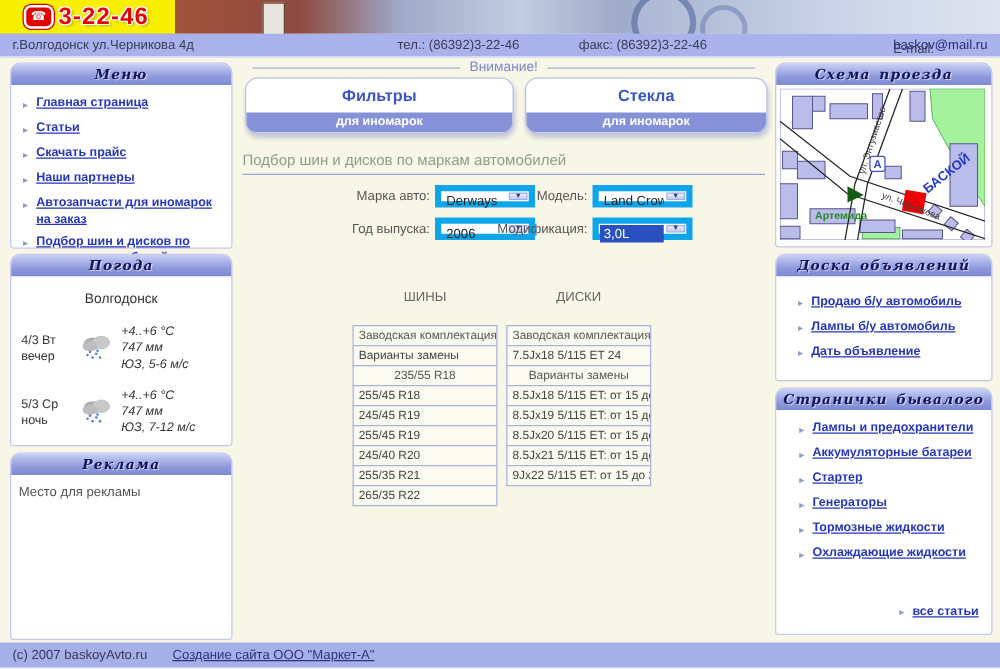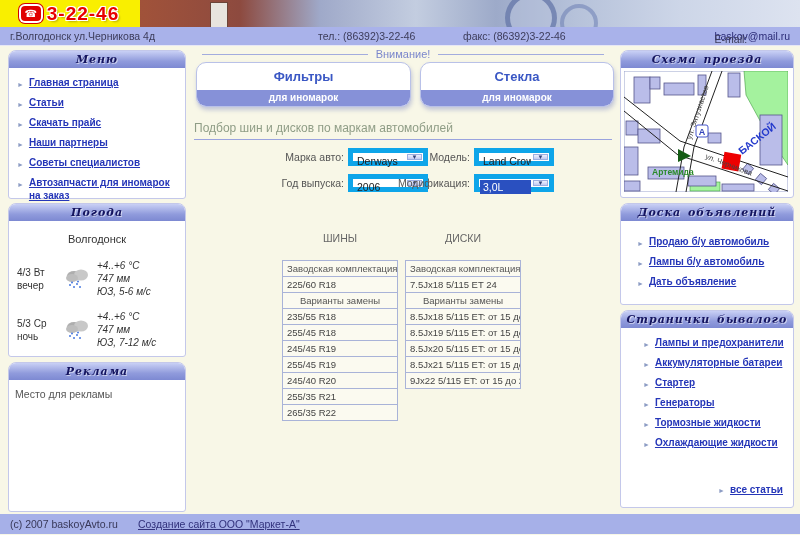--- a/index.html
+++ b/index.html
@@ -139,24 +139,20 @@
         <span class="arr">►</span>
         <a class="lnk">Статьи</a>
       </div>
         <div class="link-row">
         <span class="arr">►</span>
         <a class="lnk">Скачать прайс</a>
       </div>
         <div class="link-row">
         <span class="arr">►</span>
         <a class="lnk">Наши партнеры</a>
-      </div>
-        <div class="link-row">
-        <span class="arr">►</span>
-        <a class="lnk">Советы специалистов</a>
       </div>
         <div class="link-row">
         <span class="arr">►</span>
         <a class="lnk">Автозапчасти для иномарок на заказ</a>
       </div>
         <div class="link-row">
         <span class="arr">►</span>
         <a class="lnk">Подбор шин и дисков по маркам автомобилей</a>
       </div>
       </div>
@@ -267,21 +263,20 @@
   <div class="sel hl" style="left:474px;top:174px;">
     <span class="sel-val">3,0L</span>
     <span class="sel-btn">▼</span>
   </div>
 
   <div class="tbl-title" id="tires-title">ШИНЫ</div>
   <div class="tbl-title" id="disks-title">ДИСКИ</div>
   <div class="tbl" id="tires-table">
 
   <div class="trow">Заводская комплектация</div>
-      <div class="trow">225/60 R18</div>
       <div class="trow">Варианты замены</div>
       <div class="trow">235/55 R18</div>
       <div class="trow">255/45 R18</div>
       <div class="trow">245/45 R19</div>
       <div class="trow">255/45 R19</div>
       <div class="trow">245/40 R20</div>
       <div class="trow">255/35 R21</div>
       <div class="trow">265/35 R22</div>
     </div>
   <div class="tbl" id="disks-table">
@@ -359,21 +354,21 @@
       </div>
         <div class="link-row">
         <span class="arr">►</span>
         <a class="lnk">Дать объявление</a>
       </div>
       </div>
   </div>
 
   <div class="panel" style="left:620px;top:310px;width:172px;height:196px;">
     <div class="phdr">Странички бывалого</div>
-    <div class="pbody" style="padding-left:20px;">
+    <div class="pbody" style="padding-left:15px;">
 
     <div class="link-row">
         <span class="arr">►</span>
         <a class="lnk">Лампы и предохранители</a>
       </div>
         <div class="link-row">
         <span class="arr">►</span>
         <a class="lnk">Аккумуляторные батареи</a>
       </div>
         <div class="link-row">

